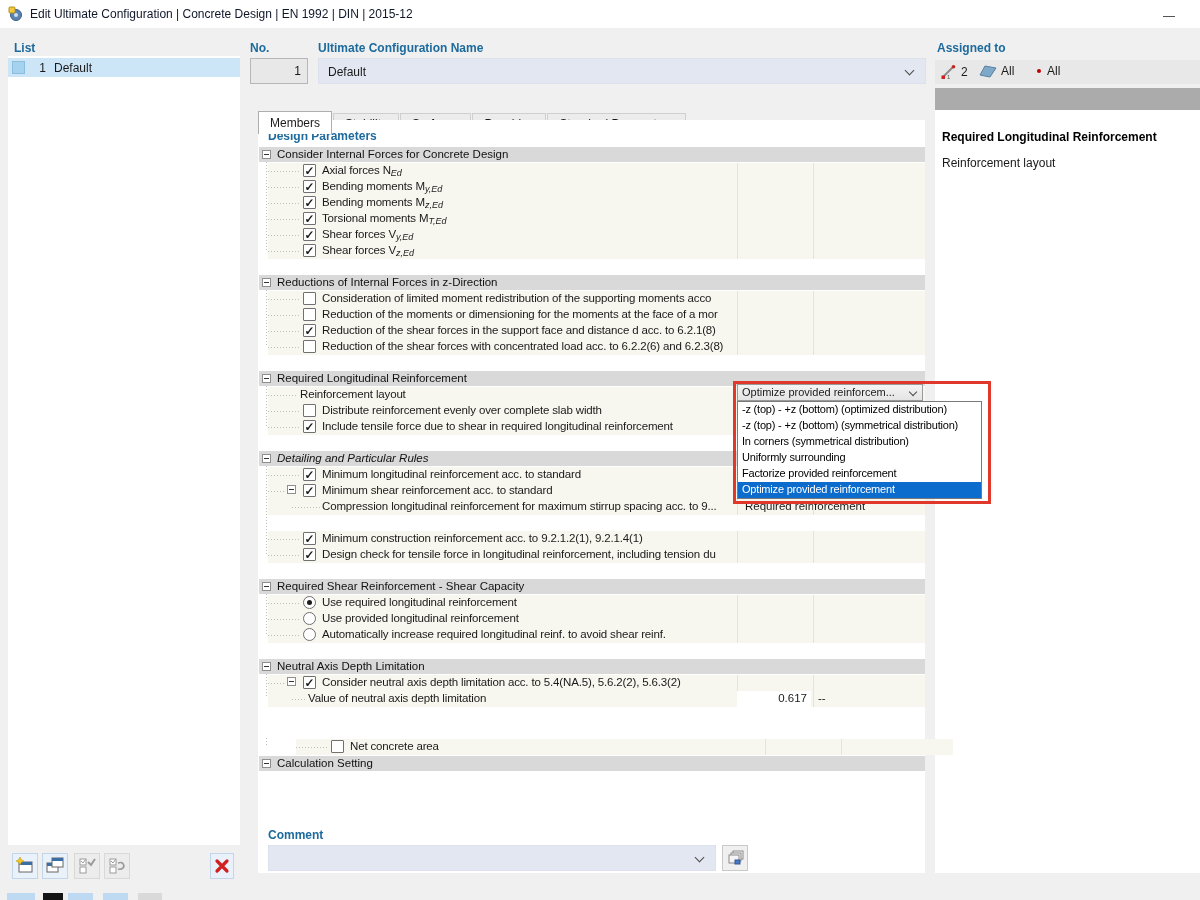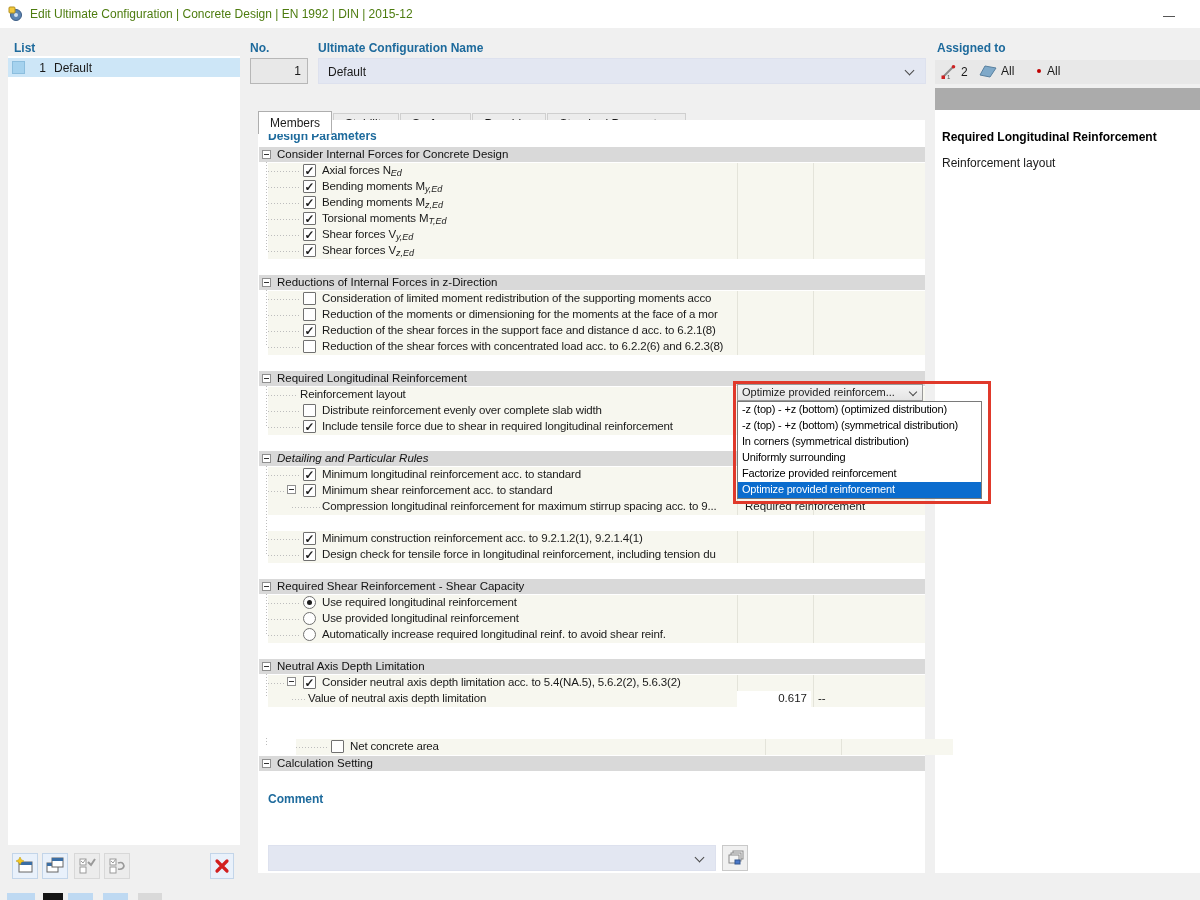--- a/index.html
+++ b/index.html
@@ -6,21 +6,21 @@
   html,body { width:1200px; height:900px; }
   body {
     position:relative; overflow:hidden;
     font-family:"Liberation Sans", sans-serif; font-size:12px; color:#1a1a1a;
     background:#f0f0f0;
   }
   .abs { position:absolute; }
 
   
   .titlebar { position:absolute; left:0; top:0; width:1200px; height:28px; background:#ffffff; }
-  .titlebar .ttl { position:absolute; left:30px; top:7px; font-size:12px; color:#4d7c0f; white-space:nowrap; }
+  .titlebar .ttl { position:absolute; left:30px; top:7px; font-size:12px; color:#0f172a; white-space:nowrap; }
   .app-ico { position:absolute; left:8px; top:6px; }
   .min-btn { position:absolute; right:18px; top:4px; width:26px; height:20px; text-align:center; }
   .min-btn .bar { position:absolute; left:7px; top:12px; width:12px; height:1px; background:#555; }
 
   
   .bluelab { color:#1d6a9c; font-weight:700; font-size:12px; white-space:nowrap; }
 
   
   .list-white { position:absolute; left:8px; top:56px; width:232px; height:789px; background:#ffffff; }
   .list-row-sel { position:absolute; left:0; top:2px; width:232px; height:19px; background:#cde6f7; }
@@ -91,21 +91,21 @@
   
   .dd-combo { position:absolute; left:737px; top:384px; width:186px; height:17px; background:linear-gradient(#f4f4f4,#e4e4e4); border:1px solid #999999; z-index:8; }
   .dd-combo .val { position:absolute; left:4px; top:1px; font-size:11px; white-space:nowrap; }
   .dd-combo .chev { position:absolute; right:6px; top:4px; width:6px; height:6px; }
   .dd-list { position:absolute; left:737px; top:401px; width:245px; height:98px; background:#ffffff; border:1px solid #7a7a7a; z-index:8; }
   .dd-item { position:relative; height:16px; font-size:11px; letter-spacing:-0.2px; padding:1px 0 0 4px; white-space:nowrap; overflow:hidden; color:#000; }
   .dd-item.on { background:#0b6cce; color:#ffffff; }
   .red-box { position:absolute; left:733px; top:381px; width:258px; height:123px; border:3px solid #e0392b; z-index:9; pointer-events:none; }
 
   
-  .comment-lab { position:absolute; left:268px; top:792px; }
+  .comment-lab { position:absolute; left:268px; top:828px; }
   .comment-combo { position:absolute; left:268px; top:845px; width:448px; height:26px; }
   .comment-btn { position:absolute; left:722px; top:845px; width:26px; height:26px; background:#f0f0f0; border:1px solid #c9c9c9; display:flex; align-items:center; justify-content:center; }
   .side-box { position:absolute; left:762px; top:824px; width:163px; height:48px; background:#ffffff; }
 
   
   .bott { position:absolute; top:893px; height:7px; }
 </style>
 </head>
 <body>
 

